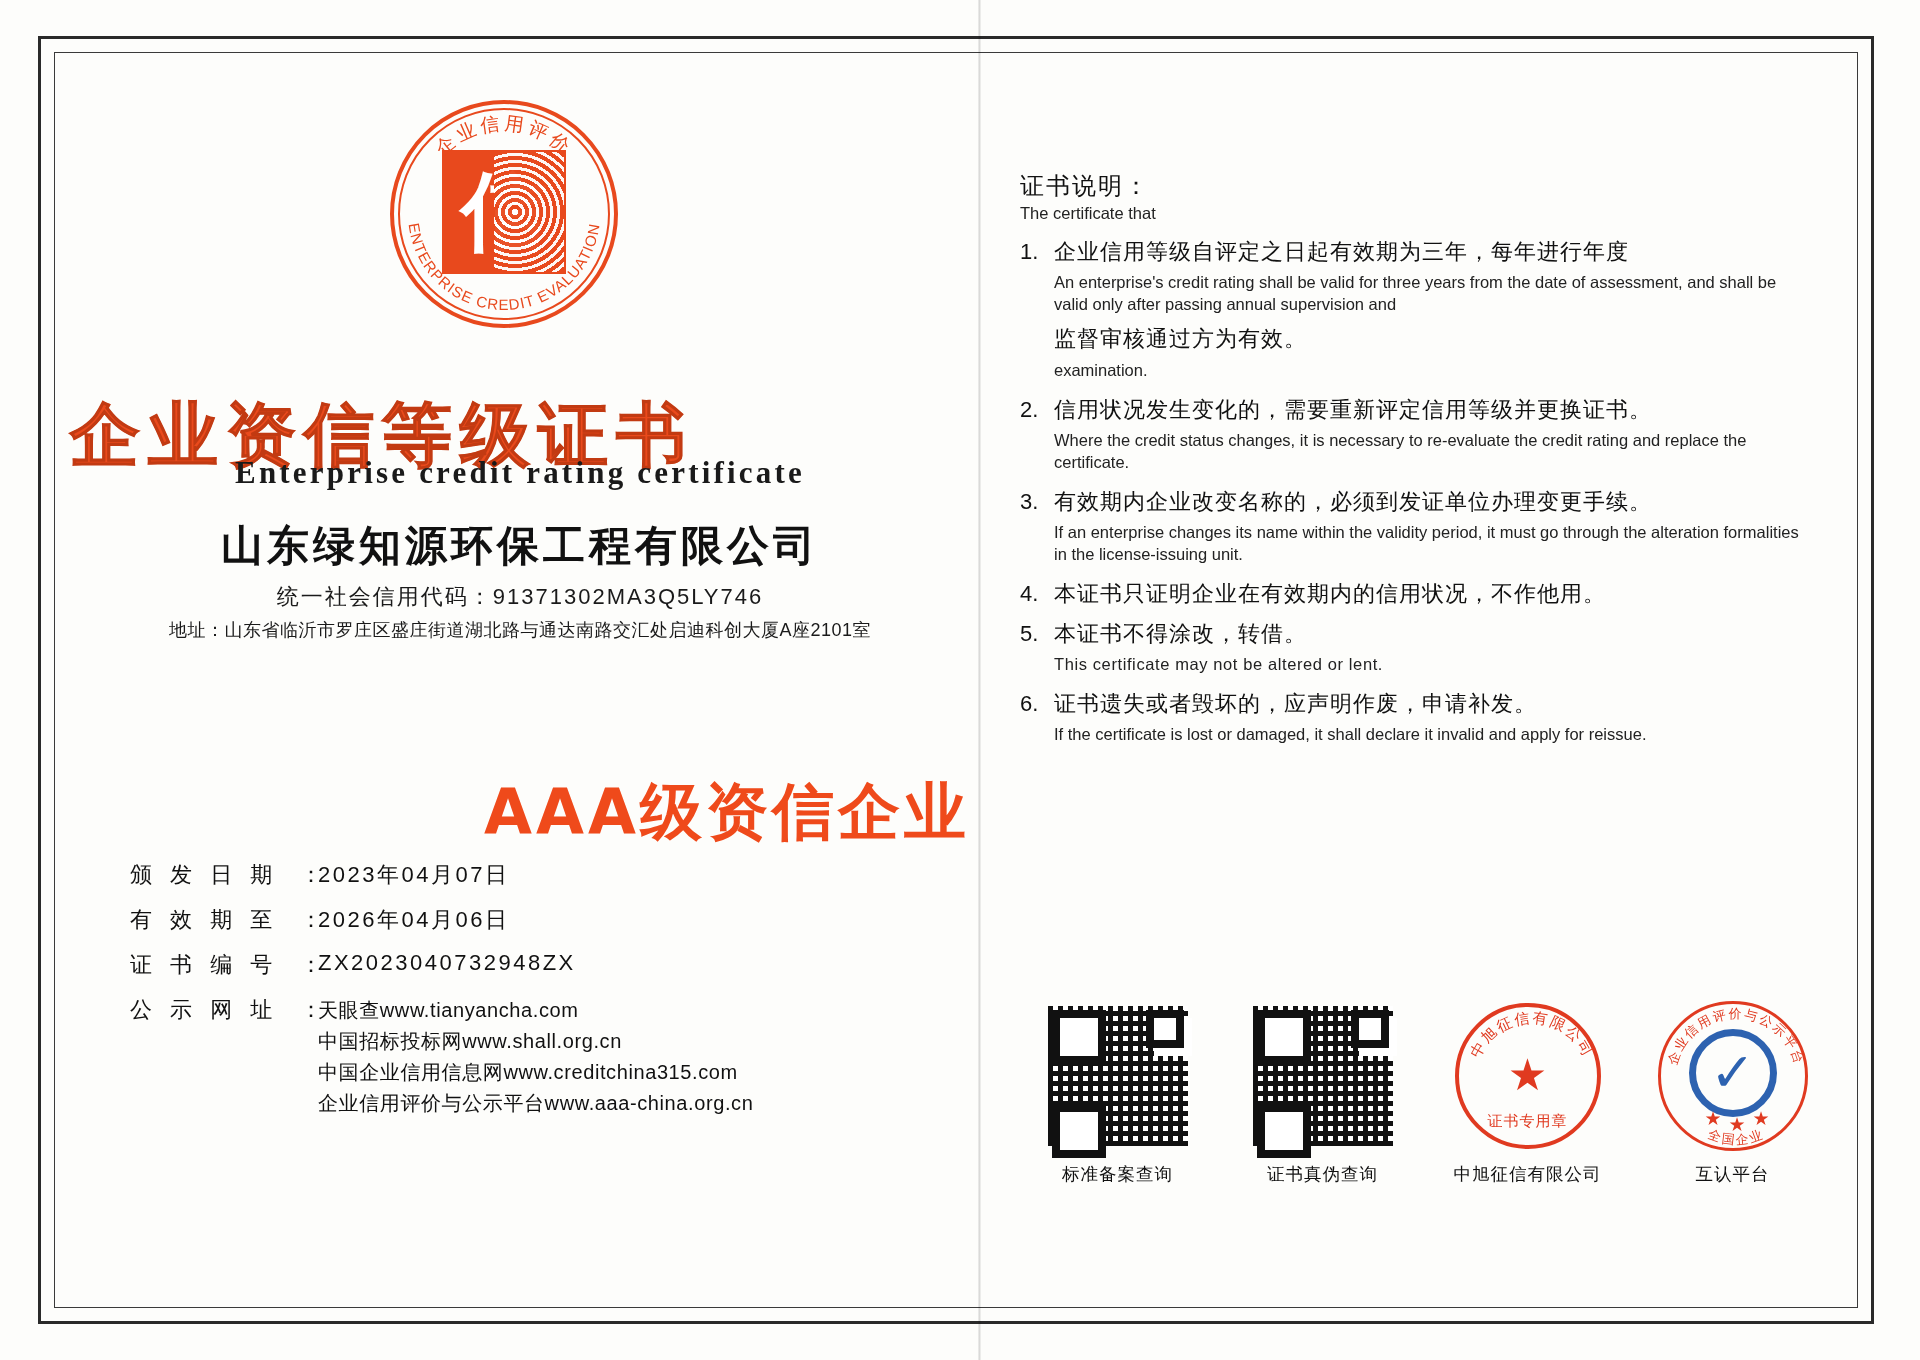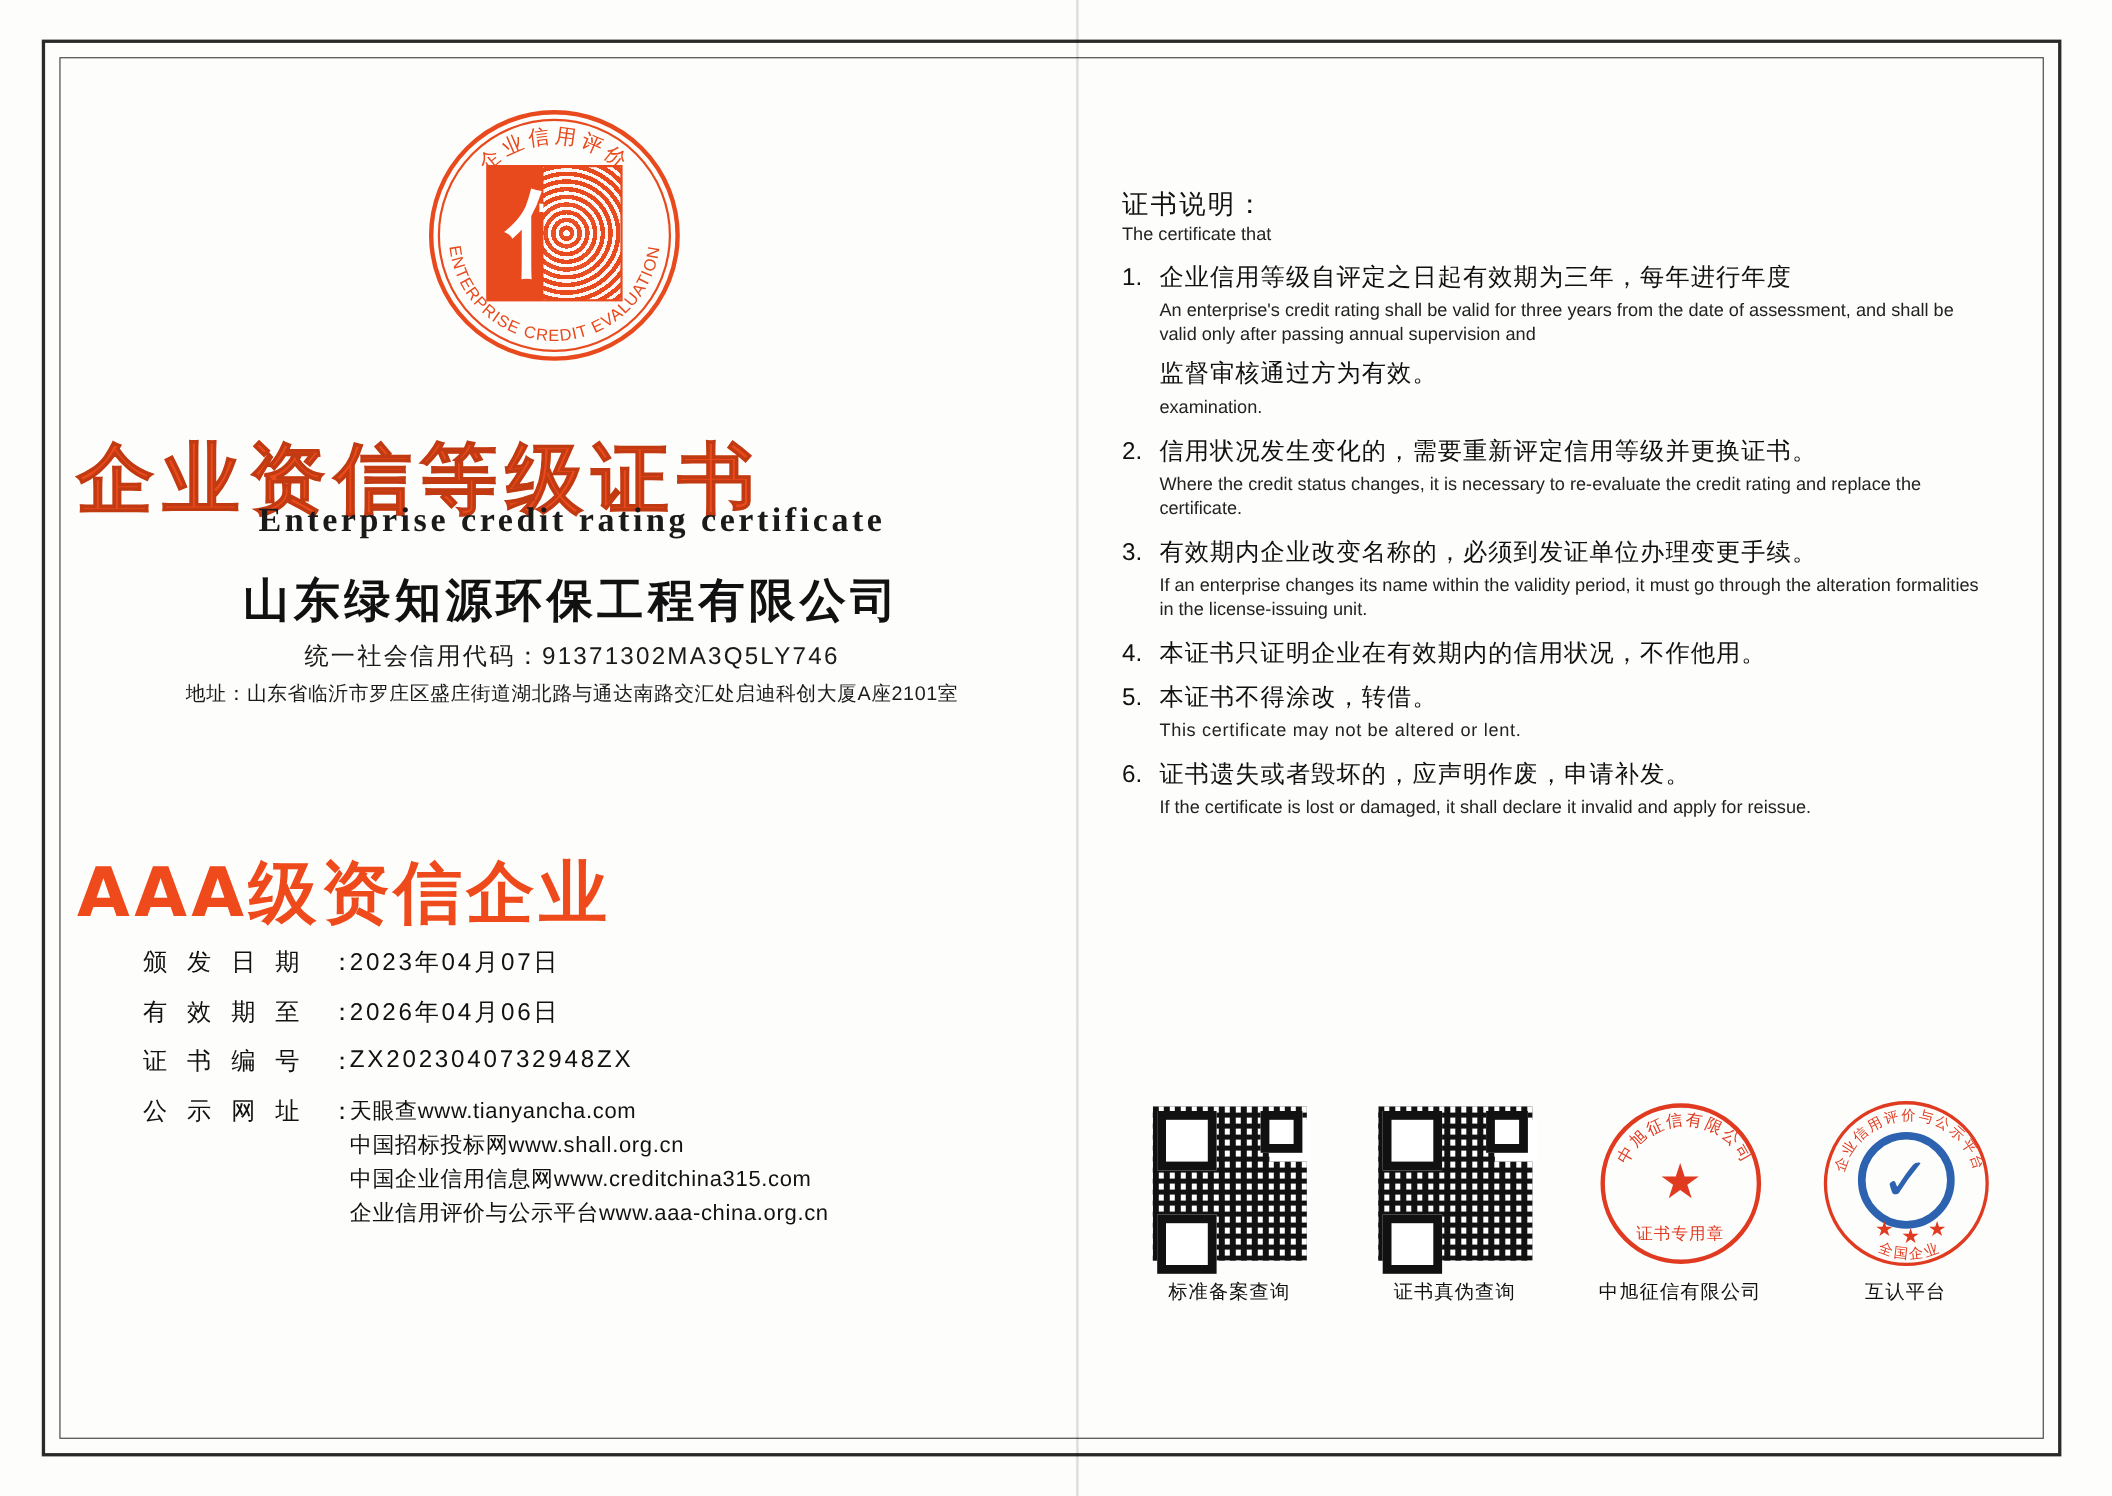--- a/index.html
+++ b/index.html
@@ -197,21 +197,21 @@
     color: #111;
     text-indent: 48px;
   }
   .statement .l2 { text-indent: 0; display: block; }
 
   .grade {
     position: absolute;
     left: 0;
     top: 700px;
     width: 900px;
-    text-align: left;
+    text-align: right;
     color: #ef4a1b;
     font-size: 62px;
     font-weight: bold;
     letter-spacing: 4px;
     font-family: "DejaVu Sans", sans-serif;
   }
 
   .meta {
     position: absolute;
     left: 60px;

